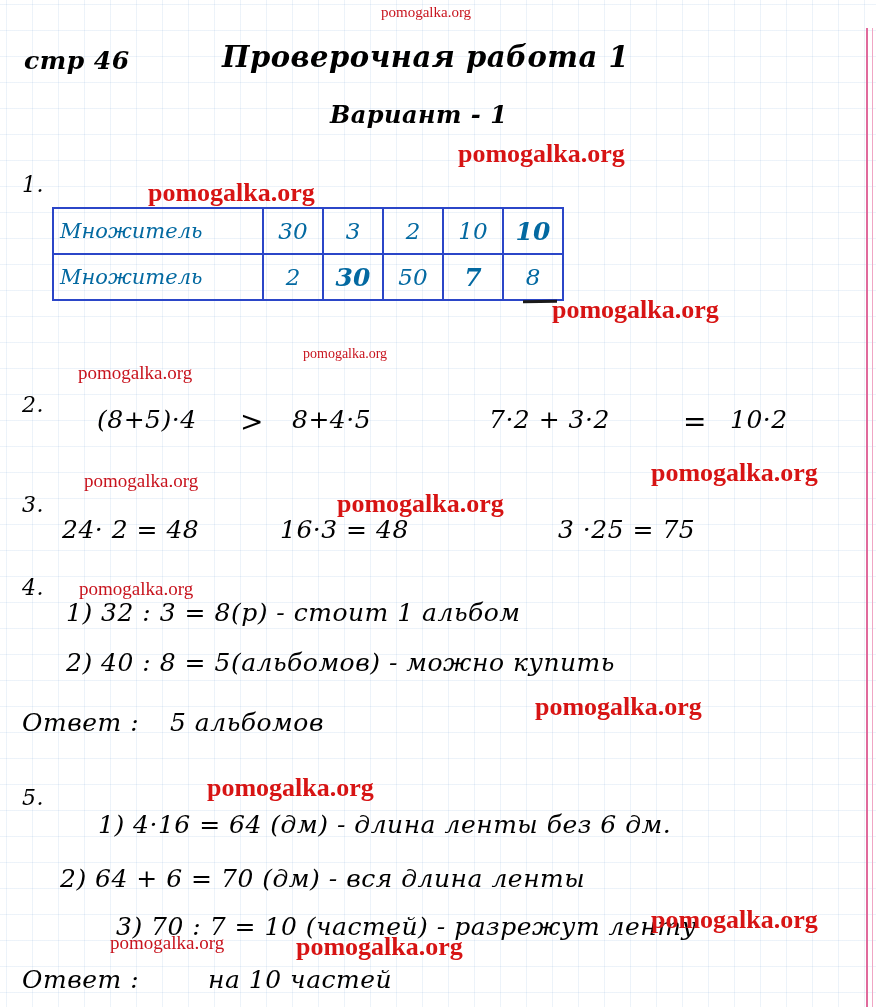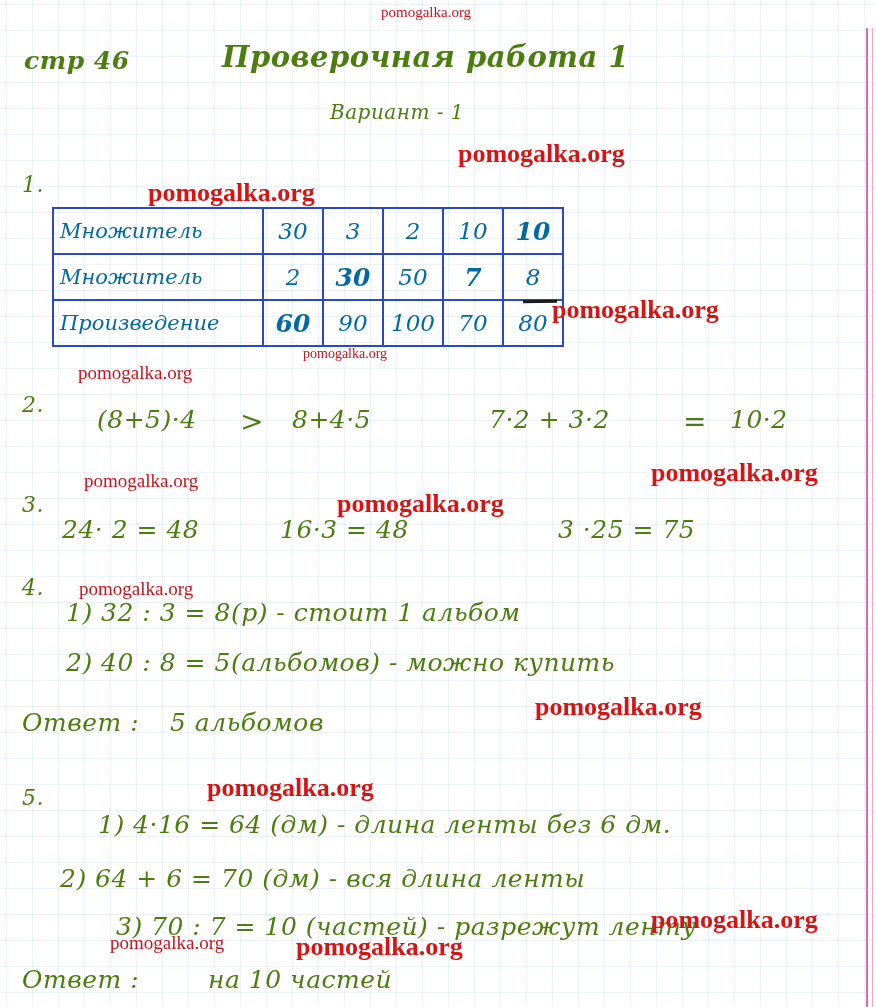--- a/index.html
+++ b/index.html
@@ -41,21 +41,21 @@
     position: absolute;
     top: 28px;
     left: 872px;
     width: 1px;
     height: 979px;
     background: #f0a6c4;
   }
 
   .hand {
     font-family: "DejaVu Serif", serif;
-    color: #4d7c0f;
+    color: #000000;
     font-style: italic;
     position: absolute;
     white-space: nowrap;
     letter-spacing: 0.5px;
   }
 
   .wm {
     position: absolute;
     color: #d71414;
     font-family: "Liberation Serif", serif;
@@ -65,22 +65,22 @@
   .wm.small {
     color: #c8141e;
     font-weight: normal;
   }
 
   .title {
     font-size: 29px;
     font-weight: bold;
   }
   .subtitle {
-    font-size: 20px;
-    font-weight: normal;
+    font-size: 24px;
+    font-weight: bold;
   }
   .page-num {
     font-size: 25px;
     font-weight: bold;
   }
   .qnum {
     font-size: 22px;
   }
   .line {
     font-size: 25px;
@@ -146,28 +146,20 @@
     <td class="cell bold">10</td>
   </tr>
   <tr>
     <td class="label">Множитель</td>
     <td class="cell">2</td>
     <td class="cell bold">30</td>
     <td class="cell">50</td>
     <td class="cell bold">7</td>
     <td class="cell">8</td>
   </tr>
-  <tr>
-    <td class="label">Произведение</td>
-    <td class="cell bold">60</td>
-    <td class="cell">90</td>
-    <td class="cell">100</td>
-    <td class="cell">70</td>
-    <td class="cell">80</td>
-  </tr>
 </tbody>
   </table>
 <div class="tick"></div>
 
 <div class="hand qnum" style="left:22px; top:392px;">2.</div>
 <div class="hand line" style="left:66px; top:405px;margin-left:31px;">(8+5)·4</div>
 <div class="hand line" style="left:240px; top:405px; font-size:28px;">&gt;</div>
 <div class="hand line" style="left:292px; top:405px;">8+4·5</div>
 <div class="hand line" style="left:489px; top:405px;">7·2 + 3·2</div>
 <div class="hand line" style="left:683px; top:405px; font-size:28px;">=</div>

